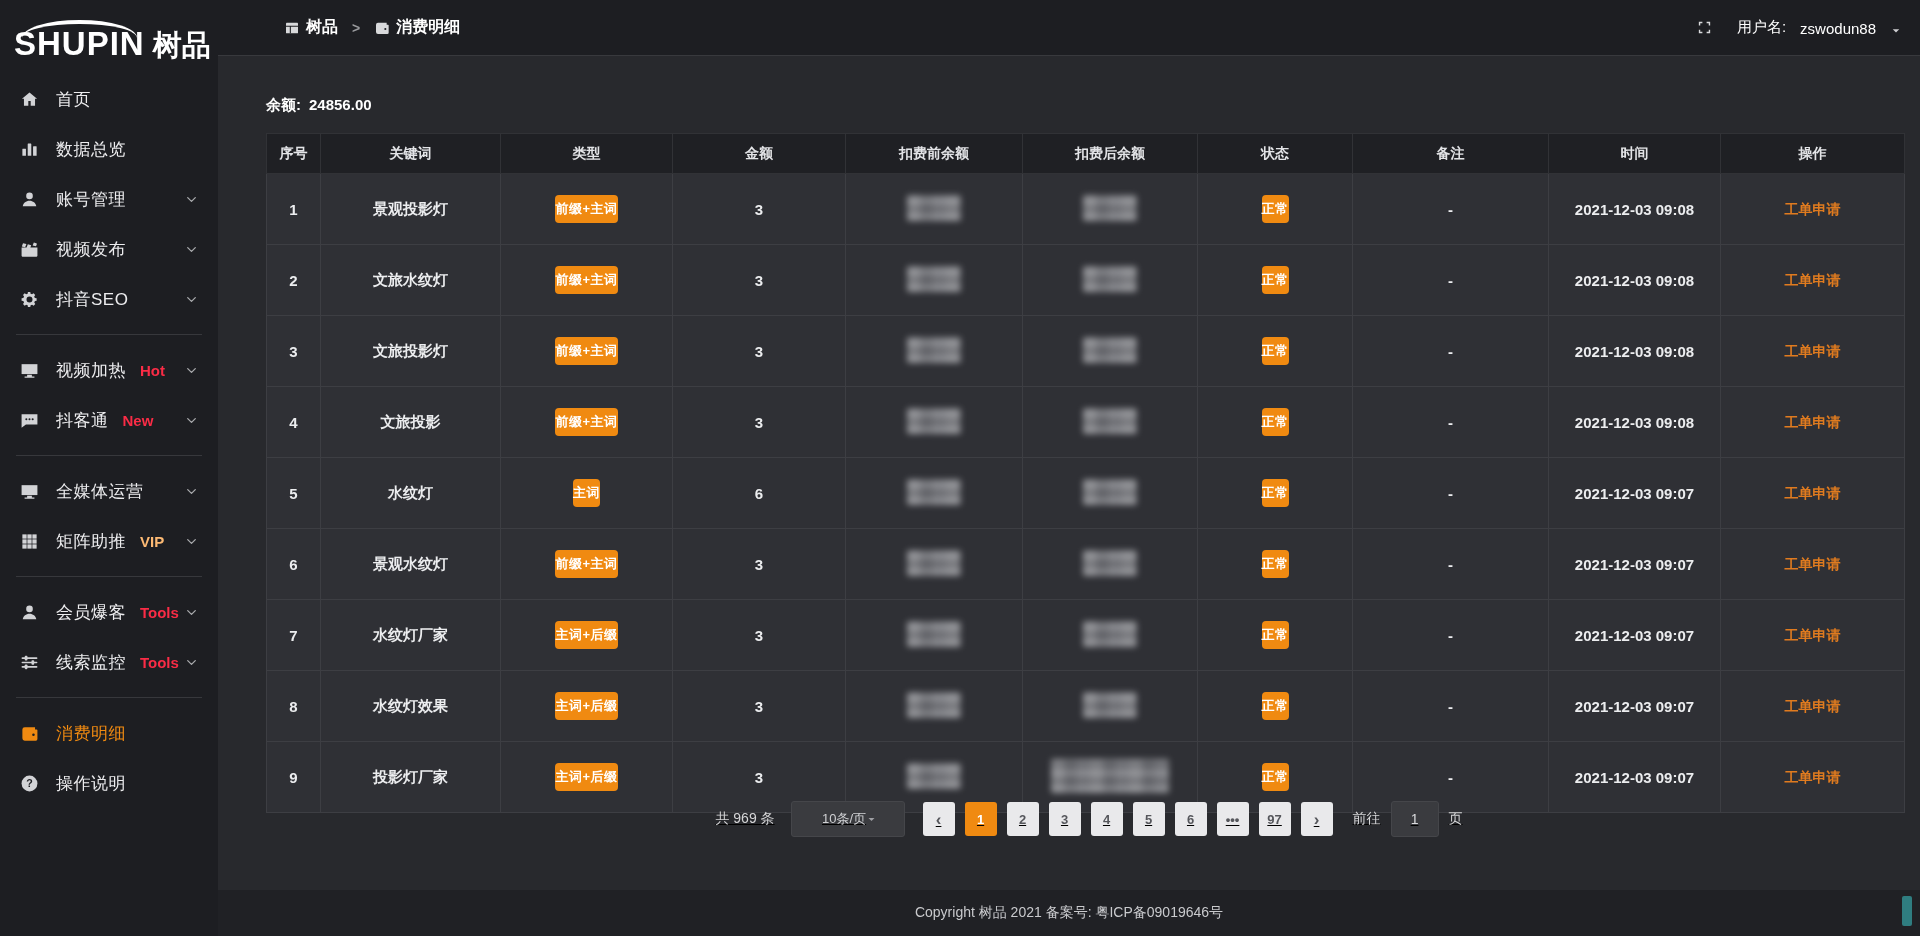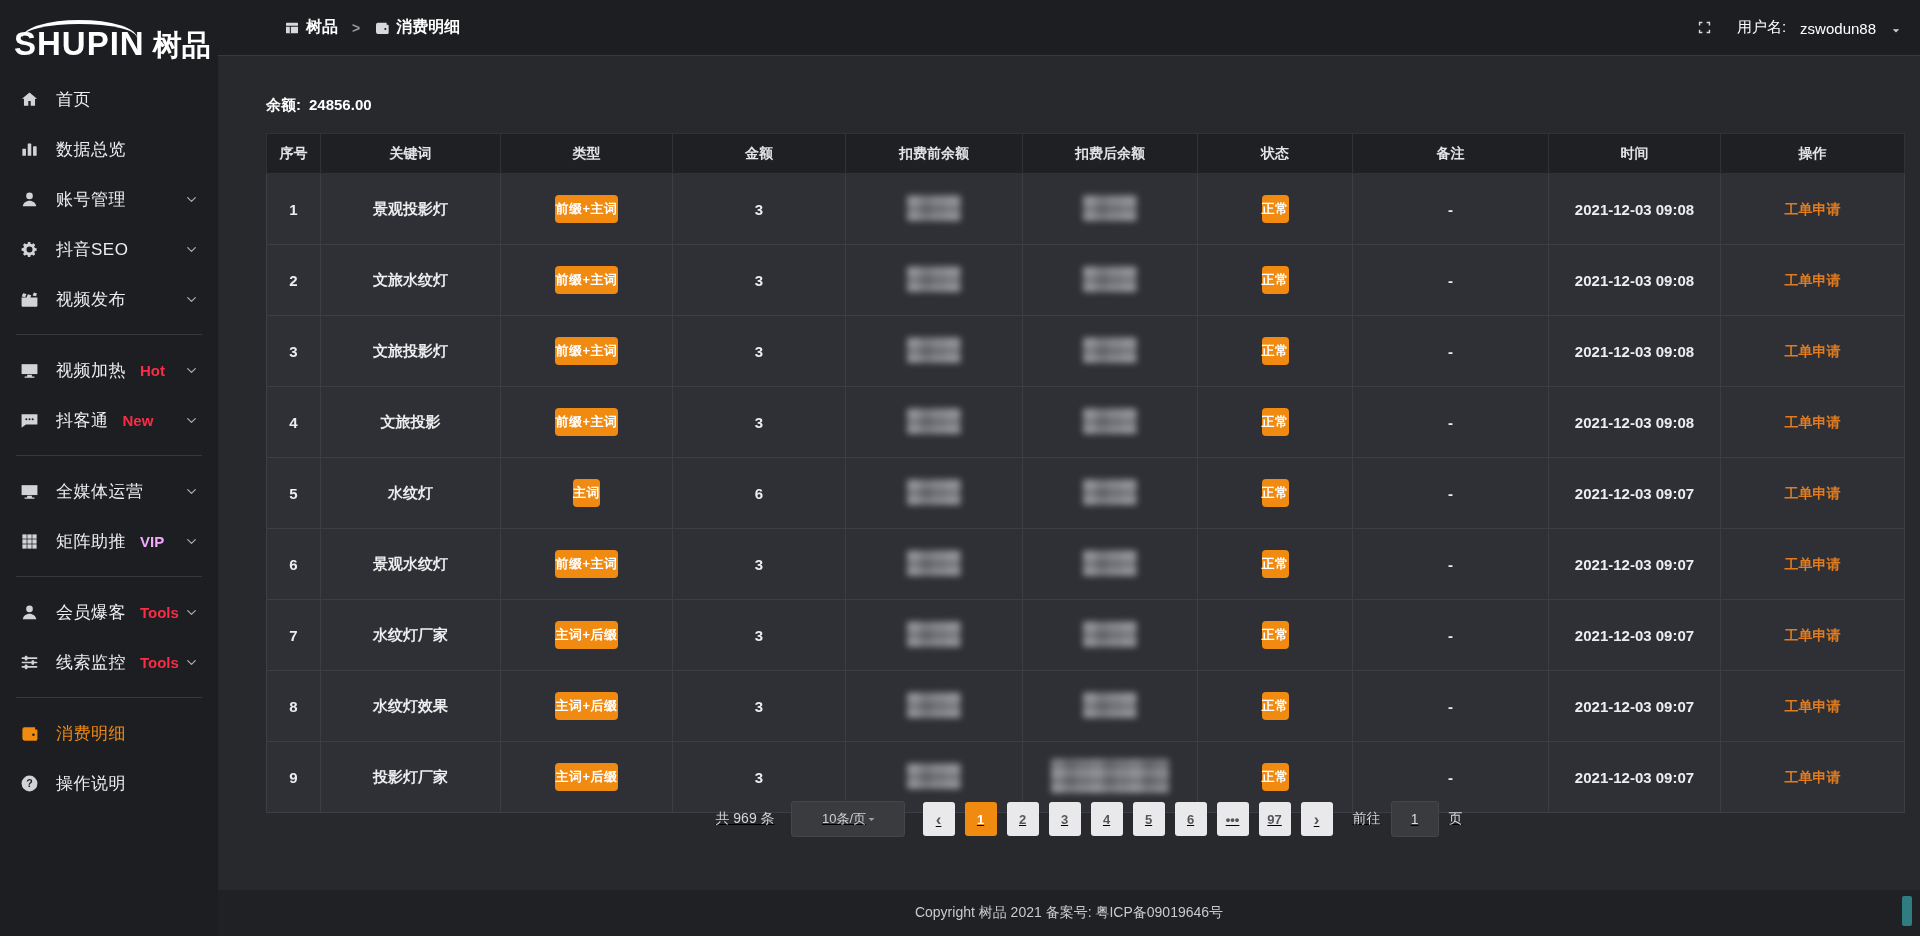--- a/index.html
+++ b/index.html
@@ -125,37 +125,37 @@
           <span class="mlabel">账号管理</span>
           <span class="mchev">
             <svg viewBox="0 0 24 24" fill="currentColor" xmlns="http://www.w3.org/2000/svg">
               <path d="M5 8.5 12 15.5 19 8.5" fill="none" stroke="currentColor" stroke-width="2.4" stroke-linecap="round" stroke-linejoin="round"></path>
             </svg>
           </span>
         </li>
         <li class="item">
           <span class="mi">
             <svg viewBox="0 0 24 24" fill="currentColor" xmlns="http://www.w3.org/2000/svg">
+              <path d="M2 9.5h20V20a1 1 0 0 1-1 1H3a1 1 0 0 1-1-1zM2.3 8.2 3.8 4l4.3 1.1-1.6 4.1zM9.9 5.4l4.3 1.1-1.6 4.1-4.3-1.1zM15.9 6.9l4.3 1.1 1-2.6a1 1 0 0 0-.7-1.3l-3-.8z"></path>
+            </svg>
+          </span>
+          <span class="mlabel">视频发布</span>
+          <span class="mchev">
+            <svg viewBox="0 0 24 24" fill="currentColor" xmlns="http://www.w3.org/2000/svg">
+              <path d="M5 8.5 12 15.5 19 8.5" fill="none" stroke="currentColor" stroke-width="2.4" stroke-linecap="round" stroke-linejoin="round"></path>
+            </svg>
+          </span>
+        </li>
+        <li class="item">
+          <span class="mi">
+            <svg viewBox="0 0 24 24" fill="currentColor" xmlns="http://www.w3.org/2000/svg">
               <path fill-rule="evenodd" d="M12 8.2a3.8 3.8 0 1 0 0 7.6 3.8 3.8 0 0 0 0-7.6zm9 5.3v-3l-2.3-.4a7 7 0 0 0-.8-1.9l1.3-1.9-2.1-2.1-1.9 1.3a7 7 0 0 0-1.9-.8L13 2.4h-3l-.3 2.3a7 7 0 0 0-1.9.8L5.9 4.2 3.8 6.3l1.3 1.9a7 7 0 0 0-.8 1.9l-2.3.4v3l2.3.4a7 7 0 0 0 .8 1.9l-1.3 1.9 2.1 2.1 1.9-1.3a7 7 0 0 0 1.9.8l.3 2.3h3l.4-2.3a7 7 0 0 0 1.9-.8l1.9 1.3 2.1-2.1-1.3-1.9a7 7 0 0 0 .8-1.9z"></path>
             </svg>
           </span>
           <span class="mlabel">抖音SEO</span>
-          <span class="mchev">
-            <svg viewBox="0 0 24 24" fill="currentColor" xmlns="http://www.w3.org/2000/svg">
-              <path d="M5 8.5 12 15.5 19 8.5" fill="none" stroke="currentColor" stroke-width="2.4" stroke-linecap="round" stroke-linejoin="round"></path>
-            </svg>
-          </span>
-        </li>
-        <li class="item">
-          <span class="mi">
-            <svg viewBox="0 0 24 24" fill="currentColor" xmlns="http://www.w3.org/2000/svg">
-              <path d="M2 9.5h20V20a1 1 0 0 1-1 1H3a1 1 0 0 1-1-1zM2.3 8.2 3.8 4l4.3 1.1-1.6 4.1zM9.9 5.4l4.3 1.1-1.6 4.1-4.3-1.1zM15.9 6.9l4.3 1.1 1-2.6a1 1 0 0 0-.7-1.3l-3-.8z"></path>
-            </svg>
-          </span>
-          <span class="mlabel">视频发布</span>
           <span class="mchev">
             <svg viewBox="0 0 24 24" fill="currentColor" xmlns="http://www.w3.org/2000/svg">
               <path d="M5 8.5 12 15.5 19 8.5" fill="none" stroke="currentColor" stroke-width="2.4" stroke-linecap="round" stroke-linejoin="round"></path>
             </svg>
           </span>
         </li>
         <li class="divider"></li>
         <li class="item">
           <span class="mi">
             <svg viewBox="0 0 24 24" fill="currentColor" xmlns="http://www.w3.org/2000/svg">
@@ -211,21 +211,21 @@
               <rect x="15.6" y="3" width="5.4" height="5.4"></rect>
               <rect x="3" y="9.3" width="5.4" height="5.4"></rect>
               <rect x="9.3" y="9.3" width="5.4" height="5.4"></rect>
               <rect x="15.6" y="9.3" width="5.4" height="5.4"></rect>
               <rect x="3" y="15.6" width="5.4" height="5.4"></rect>
               <rect x="9.3" y="15.6" width="5.4" height="5.4"></rect>
               <rect x="15.6" y="15.6" width="5.4" height="5.4"></rect>
             </svg>
           </span>
           <span class="mlabel">矩阵助推</span>
-          <span class="mbadge" style="color: #f0abfc;">VIP</span>
+          <span class="mbadge" style="color: #fdba74;">VIP</span>
           <span class="mchev">
             <svg viewBox="0 0 24 24" fill="currentColor" xmlns="http://www.w3.org/2000/svg">
               <path d="M5 8.5 12 15.5 19 8.5" fill="none" stroke="currentColor" stroke-width="2.4" stroke-linecap="round" stroke-linejoin="round"></path>
             </svg>
           </span>
         </li>
         <li class="divider"></li>
         <li class="item">
           <span class="mi">
             <svg viewBox="0 0 24 24" fill="currentColor" xmlns="http://www.w3.org/2000/svg">

